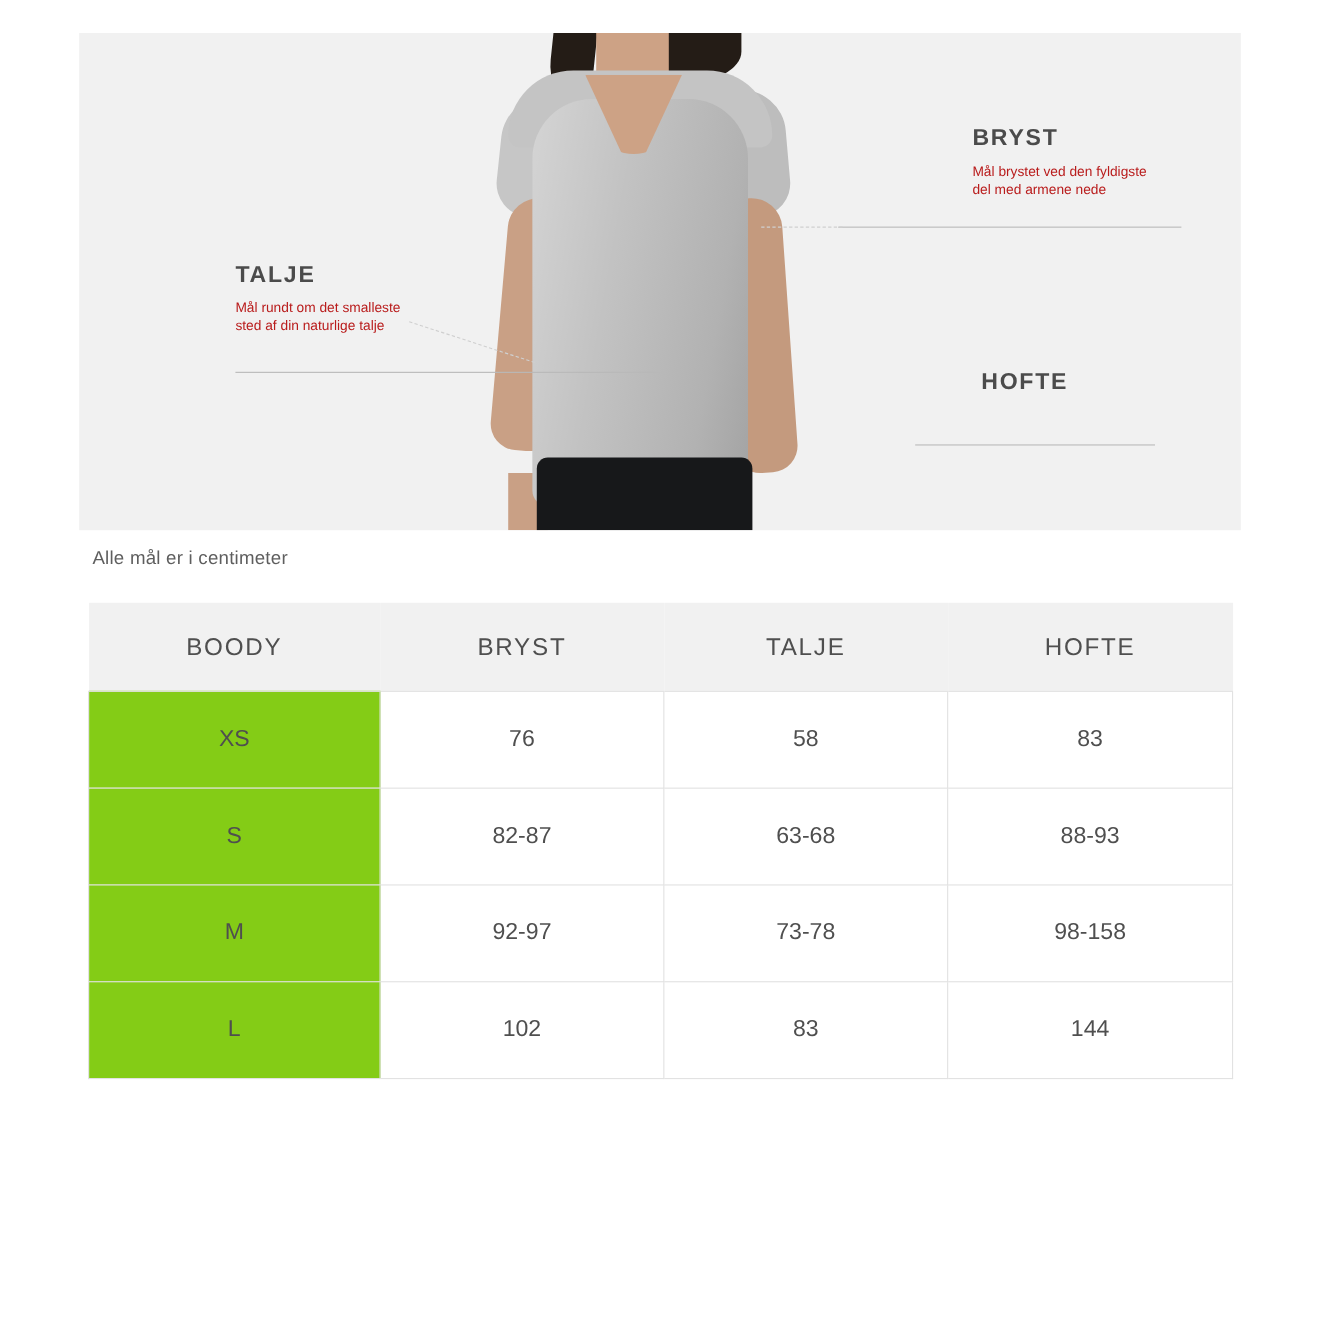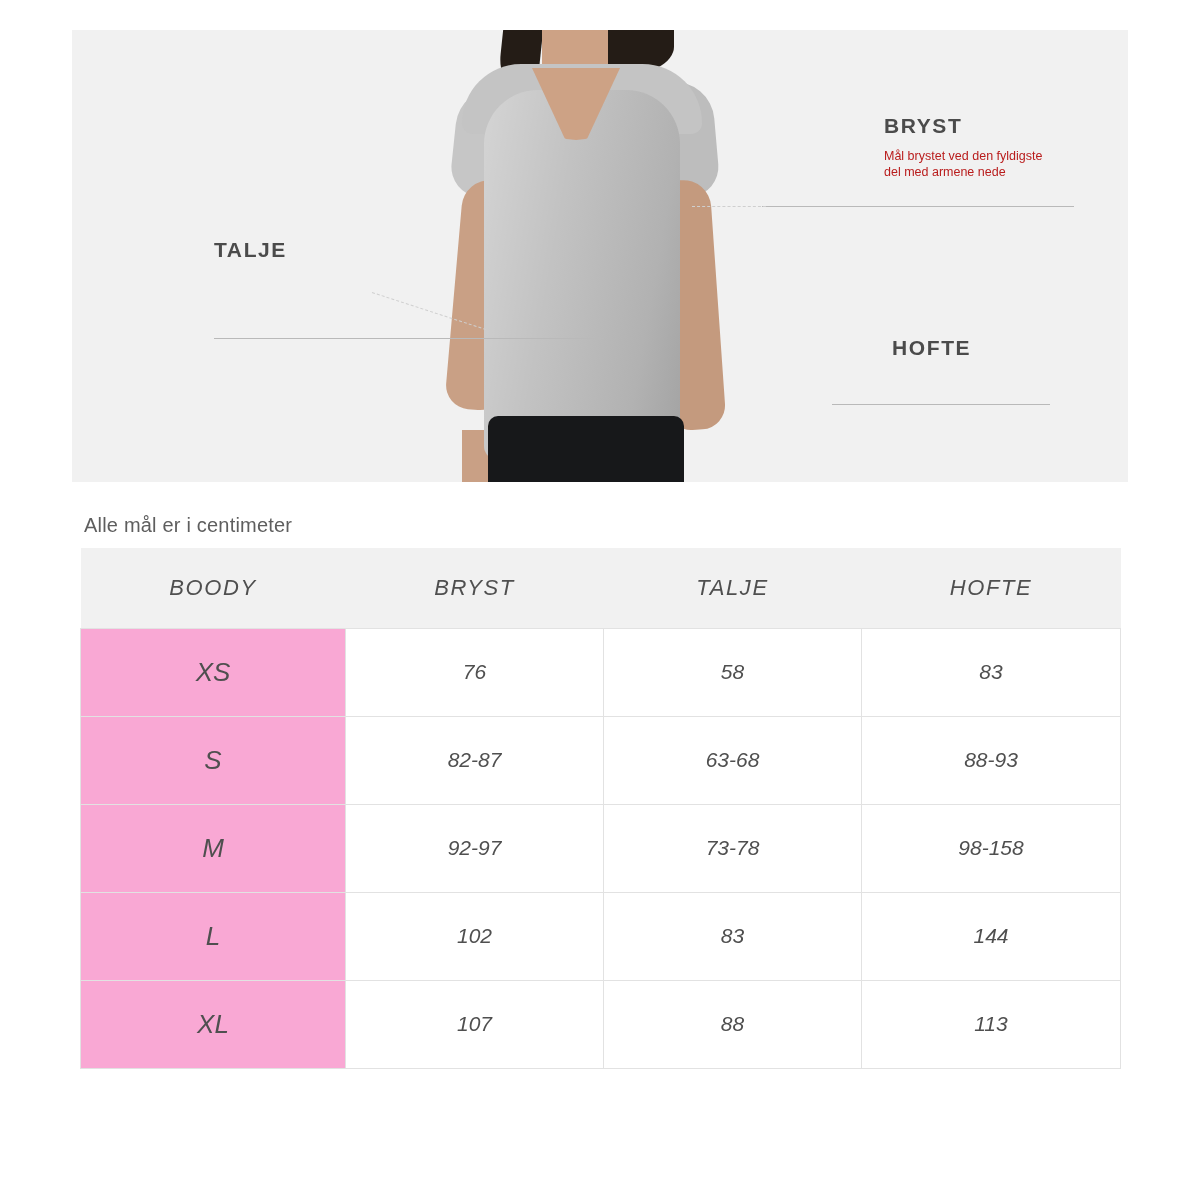--- a/index.html
+++ b/index.html
@@ -143,61 +143,59 @@
     border-top: 1px dashed #cfcfcf;
   }
   .ld-bryst { left: 620px; top: 176px; width: 74px; }
   .ld-talje { left: 300px; top: 262px; width: 120px; transform: rotate(18deg); transform-origin: left center; }
 
   
   .caption {
     position: absolute;
     left: 84px;
     top: 498px;
-    font-size: 20px;
+    font-size: 17px;
     color: #5e5e5e;
     letter-spacing: 0.2px;
-    margin-top: 16px;
   }
 
   
   .table-wrap {
     position: absolute;
     left: 80px;
     top: 548px;
     width: 1040px;
   }
   table.size-table {
     border-collapse: collapse;
     width: 1040px;
     table-layout: fixed;
   }
   table.size-table th,
   table.size-table td {
     border: 1px solid #e2e2e2;
     text-align: center;
     color: #4f4f4f;
     font-weight: normal;
-    font-style: italic;
   }
   table.size-table thead th {
     background: #f1f1f1;
     height: 80px;
     font-size: 22px;
     letter-spacing: 1.6px;
     border: none;
     border-bottom: 1px solid #e2e2e2;
   }
   table.size-table tbody td {
     height: 88px;
     font-size: 21px;
   }
   table.size-table tbody td.sizecol {
-    background: #f9a8d4;
-    font-size: 26px;
+    background: #84cc16;
+    font-size: 21px;
   }
   table.size-table col.c1 { width: 265px; }
   table.size-table col.c2 { width: 258px; }
   table.size-table col.c3 { width: 258px; }
   table.size-table col.c4 { width: 259px; }
 
   
   .footnote {
     position: absolute;
     left: 84px;
@@ -238,20 +236,22 @@
     <div class="lead-dots ld-talje"></div>
 
     <div class="callout c-bryst">
       <p class="c-title">BRYST</p>
       <p class="c-desc">Mål brystet ved den fyldigste
 del med armene nede</p>
     </div>
 
     <div class="callout c-talje">
       <p class="c-title">TALJE</p>
+      <p class="c-desc">Mål rundt om det smalleste
+sted af din naturlige talje</p>
     </div>
 
     <div class="callout c-hofte">
       <p class="c-title">HOFTE</p>
     </div>
   </div>
 
   <div class="caption">Alle mål er i centimeter</div>
 
   <div class="table-wrap">
@@ -288,24 +288,18 @@
           <td>92-97</td>
           <td>73-78</td>
           <td>98-158</td>
         </tr>
         <tr>
           <td class="sizecol">L</td>
           <td>102</td>
           <td>83</td>
           <td>144</td>
         </tr>
-        <tr>
-          <td class="sizecol">XL</td>
-          <td>107</td>
-          <td>88</td>
-          <td>113</td>
-        </tr>
       </tbody>
     </table>
   </div>
 
 
 </div>
 
 </body></html>

